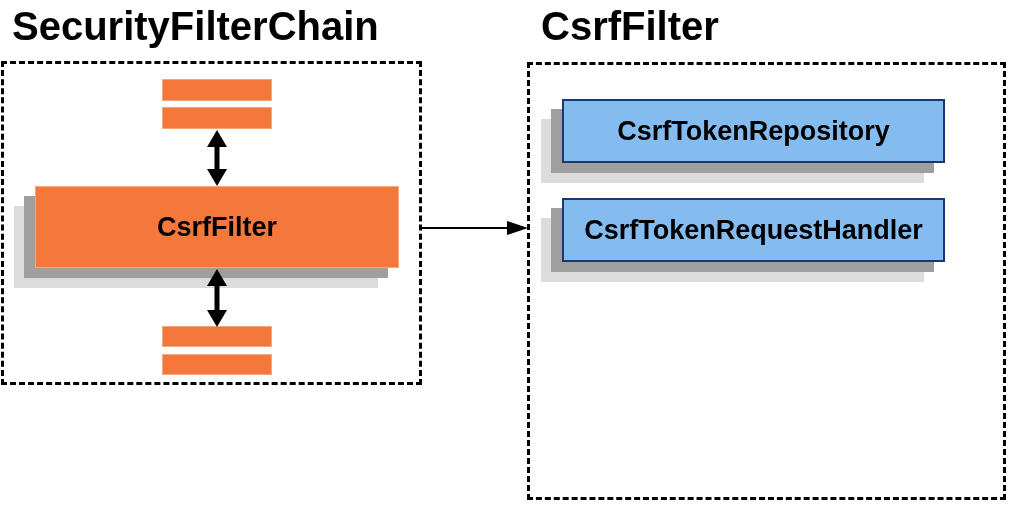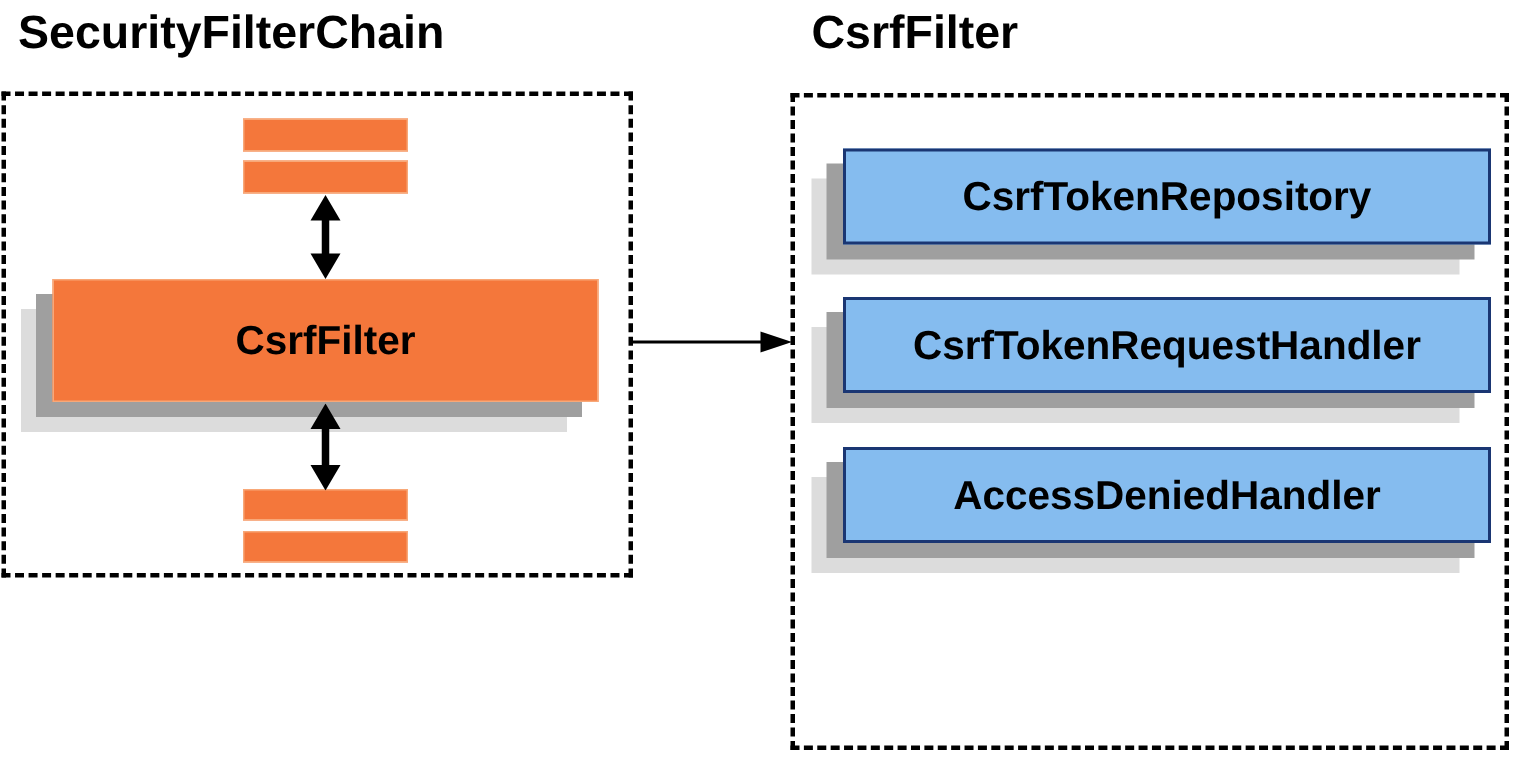--- a/index.html
+++ b/index.html
@@ -1,21 +1,21 @@
 <!DOCTYPE html>
 <html><head>
 <meta charset="utf-8">
 <style>
   * { margin: 0; padding: 0; box-sizing: border-box; }
   html, body { width: 1010px; height: 505px; background: #ffffff; overflow: hidden; }
   body { font-family: "Liberation Sans", sans-serif; position: relative; }
 
   .page-title {
     position: absolute;
-    font-size: 31px;
+    font-size: 40px;
     font-weight: bold;
     color: #000000;
     white-space: nowrap;
   }
   #title-left  { left: 12px;  top: 4px; }
   #title-right { left: 541px; top: 4px; }
 
   .dashed-panel {
     position: absolute;
     border: 3px dashed #000000;
@@ -47,21 +47,21 @@
     justify-content: center;
     font-weight: bold;
     color: #000000;
     font-size: 27px;
     white-space: nowrap;
   }
 
   #csrf-filter-box { left: 31px; top: 122px; width: 364px; height: 82px; }
   #csrf-filter-box .face { background: #f4773b; border: 1px solid #f8a878; }
 
-  .component-box { left: 32px; width: 432px; height: 64px; }
+  .component-box { left: 32px; width: 383px; height: 64px; }
   .component-box .face { background: #85bcef; border: 2px solid #1a3673; }
   #component-box-0 { top: 34px; }
   #component-box-1 { top: 133px; }
   #component-box-2 { top: 233px; }
   #component-box-3 { top: 333px; }
 
   .v-arrow { position: absolute; left: 200px; z-index: 5; }
   #v-arrow-top    { top: 66px; }
   #v-arrow-bottom { top: 205px; }
 
@@ -113,19 +113,14 @@
     <div class="shadow-dark"></div>
     <div class="face">CsrfTokenRepository</div>
   </div>
 
   <div class="stack-box component-box" id="component-box-1">
     <div class="shadow-light"></div>
     <div class="shadow-dark"></div>
     <div class="face">CsrfTokenRequestHandler</div>
   </div>
 
-  <div class="stack-box component-box" id="component-box-2">
-    <div class="shadow-light"></div>
-    <div class="shadow-dark"></div>
-    <div class="face">AccessDeniedHandler</div>
-  </div>
 
 </div>
 
 </body></html>

